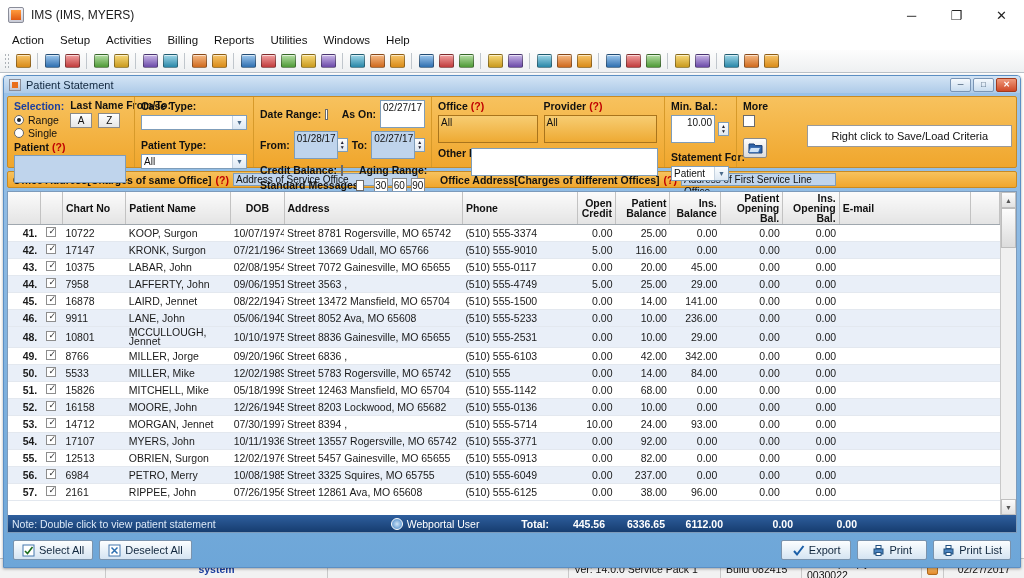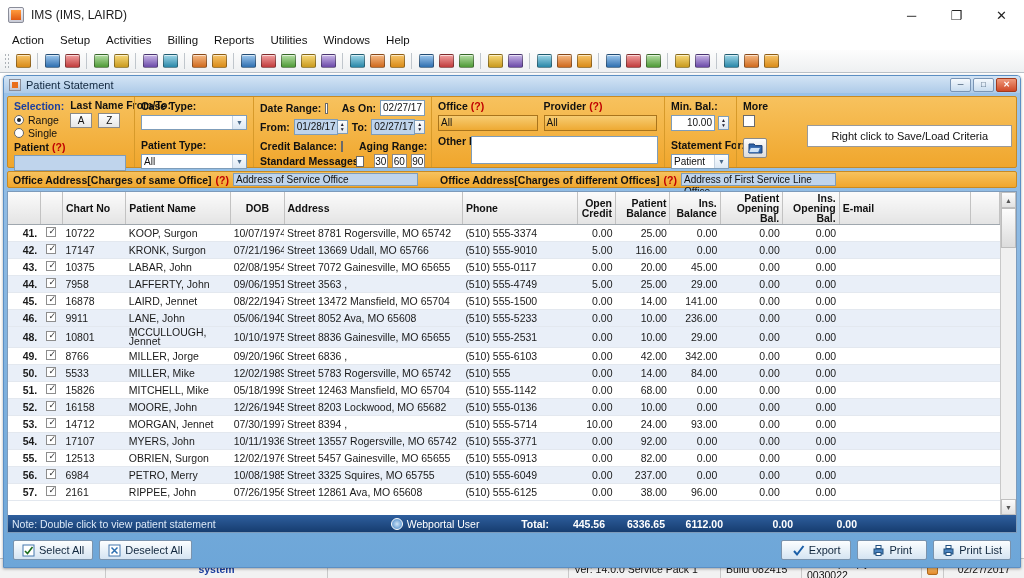--- a/index.html
+++ b/index.html
@@ -120,21 +120,21 @@
 
   .azbtn {
     width:22px;height:15px;border:1px solid #8a8a8a;background:linear-gradient(#ffffff,#e6e6e6);
     font-size:10px;display:flex;align-items:center;justify-content:center;color:#111;
   }
   .tinybox{
     width:22px;height:14px;border:1px solid #8a8a8a;background:#fff;
     font-size:10px;display:flex;align-items:center;justify-content:center;color:#111;
   }
   .ipt {
-    border:1px solid #7f9db9; background:#bfd4ec; height:16px; font-size:10px; color:#111;
+    border:1px solid #7f9db9; background:#bfd4ec; height:28px; font-size:10px; color:#111;
     padding: 0 2px; line-height:13px;
   }
   .ipt.white { background:#ffffff; }
   .ipt.orange { background: linear-gradient(#f7cd73,#eeaa33); border:1px solid #a9741c; }
   .combo {
     height:15px; border:1px solid #7f9db9; background:#fff; display:flex; align-items:center;
     font-size:10px; color:#111; padding-left:2px;
   }
   .combo .arrow {
     margin-left:auto; width:14px; height:13px; border-left:1px solid #c6d3e0;
@@ -238,21 +238,21 @@
   .sb-flex { flex:1 1 auto; }
   .sb-user-ico { width:12px;height:12px;background:linear-gradient(#ffd38a,#e2892a);border:1px solid #b06a1d;border-radius:2px;}
 </style>
 </head>
 <body>
 
 <div class="app-window">
 
   <div class="titlebar">
     <div class="app-icon"></div>
-    <div class="title-text">IMS (IMS, LAIRD)</div>
+    <div class="title-text">IMS (IMS, MYERS)</div>
     <div class="win-btns">
       <div>─</div>
       <div>❐</div>
       <div>✕</div>
     </div>
   </div>
 
   <div class="menubar">
     <span>Action</span>
     <span>Setup</span>

